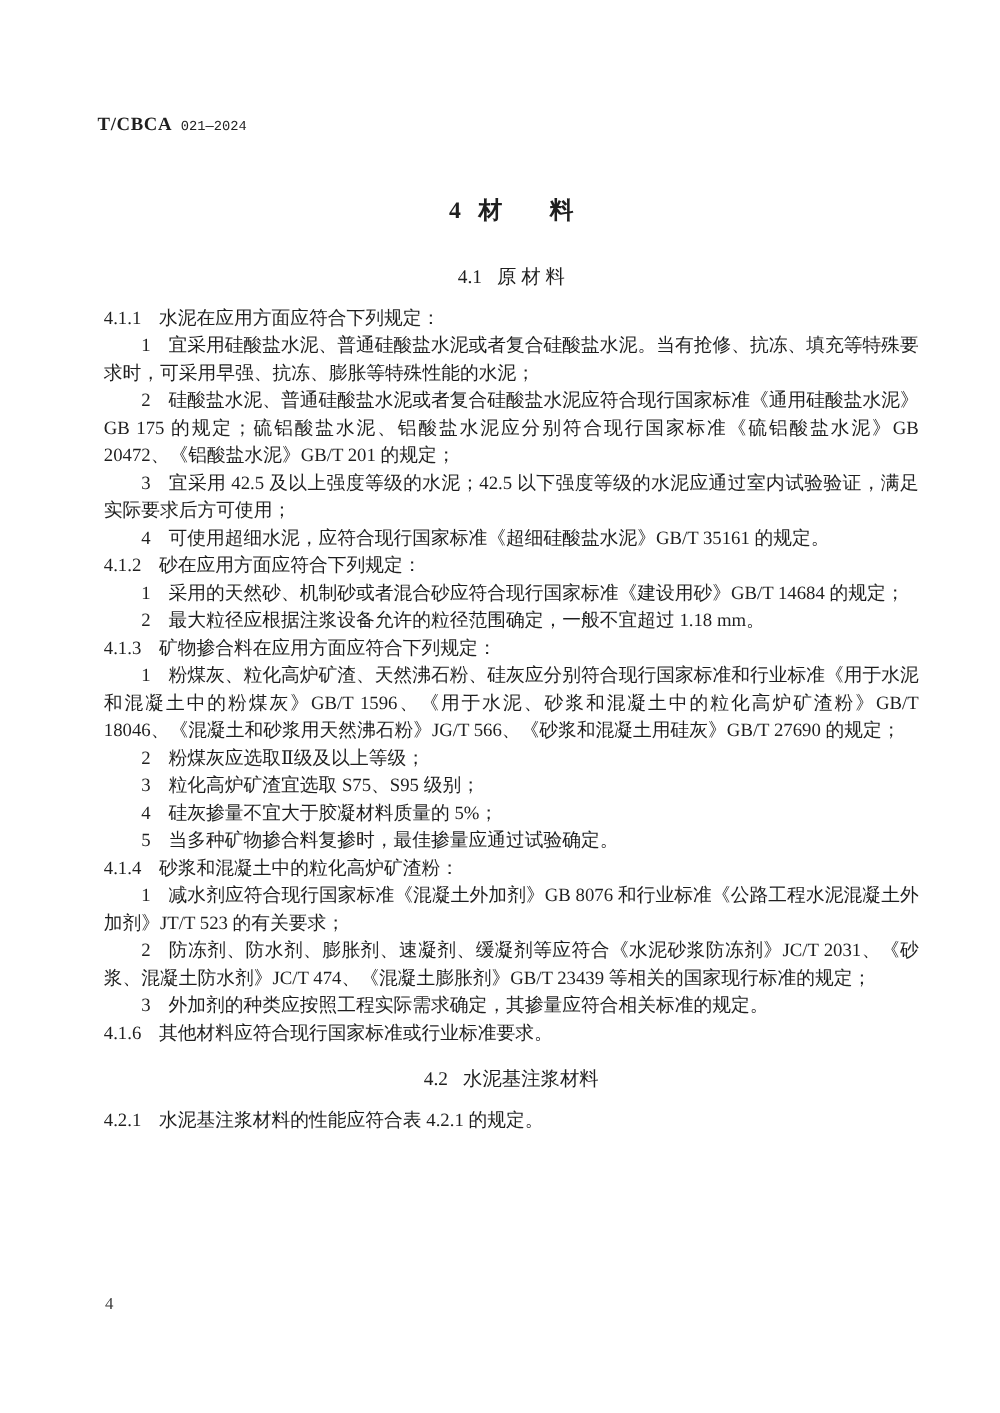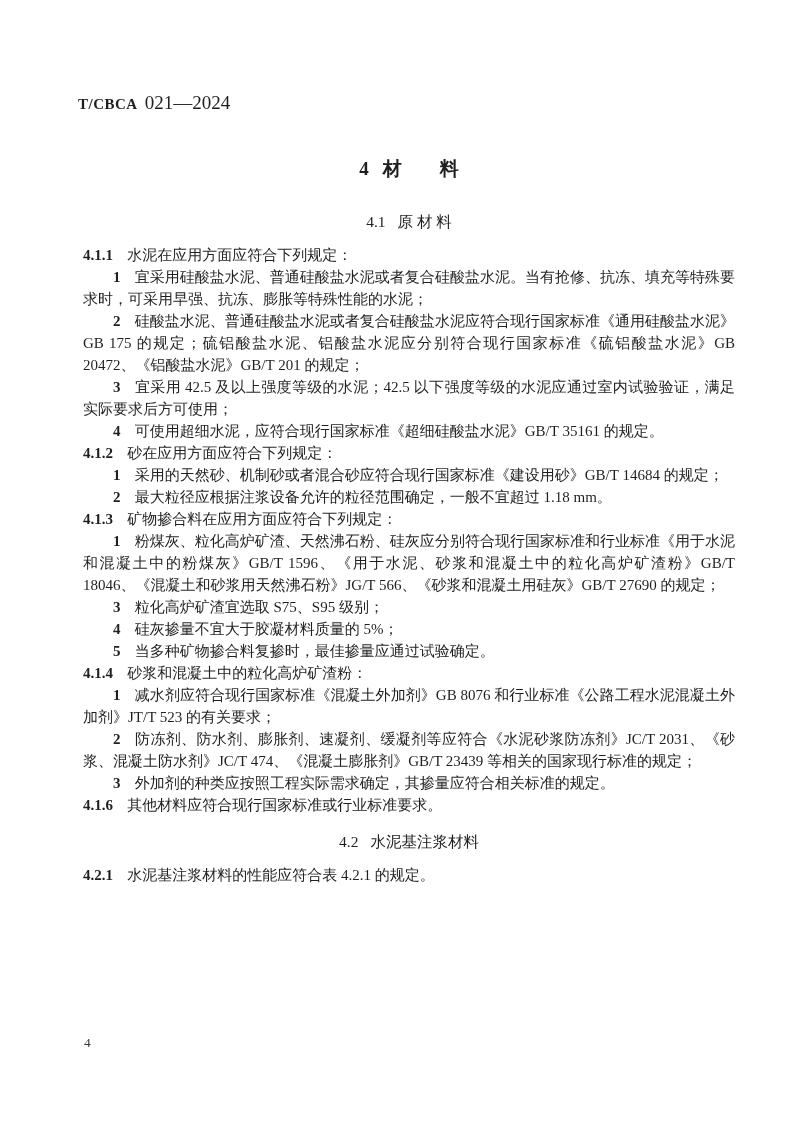--- a/index.html
+++ b/index.html
@@ -12,22 +12,22 @@
     overflow: hidden;
   }
   .page { position: absolute; inset: 0; background: #ffffff; }
 
   .doc-header {
     position: absolute; left: 78px; top: 92px;
     font-size: 15px; white-space: nowrap;
   }
   .doc-header .code-bold { font-weight: bold; letter-spacing: 0.5px; }
   .doc-header .code-num {
-    font-family: Liberation Serif, serif;
-    font-size: 19px; margin-left: 7px;
+    font-family: Liberation Mono, monospace;
+    font-size: 11px; margin-left: 7px;
   }
 
   .main { position: absolute; left: 83px; top: 157px; width: 652px; }
 
   .chapter-title {
     text-align: center; font-size: 19px; font-weight: bold;
     margin: 0 0 30px 0; line-height: 24px;
   }
   .chapter-title .ct-num { margin-right: 14px; }
 
@@ -36,21 +36,21 @@
     margin: 0 0 11px 0; line-height: 22px;
   }
   .section-heading .sh-num { margin-right: 12px; }
   .section-heading.s42 { margin-top: 15px; }
 
   p.doc-p {
     margin: 0; font-size: 15px; line-height: 22px;
     text-align: justify; text-justify: inter-ideograph;
   }
   p.item { text-indent: 2em; }
-  p.doc-p .num { font-weight: bold; padding-right: 0.95em; }
+  p.doc-p .num { font-weight: normal; padding-right: 0.95em; }
 
   .page-num {
     position: absolute; left: 84px; top: 1035px;
     font-size: 13.5px; color: #3a3a3a;
   }
 </style>
 </head>
 <body>
 
 <div class="page">
@@ -70,20 +70,21 @@
     <p class="doc-p item"><span class="num">2</span><span>硅酸盐水泥、普通硅酸盐水泥或者复合硅酸盐水泥应符合现行国家标准《通用硅酸盐水泥》GB 175 的规定；硫铝酸盐水泥、铝酸盐水泥应分别符合现行国家标准《硫铝酸盐水泥》GB 20472、《铝酸盐水泥》GB/T 201 的规定；</span></p>
     <p class="doc-p item"><span class="num">3</span><span>宜采用 42.5 及以上强度等级的水泥；42.5 以下强度等级的水泥应通过室内试验验证，满足实际要求后方可使用；</span></p>
     <p class="doc-p item"><span class="num">4</span><span>可使用超细水泥，应符合现行国家标准《超细硅酸盐水泥》GB/T 35161 的规定。</span></p>
 
     <p class="doc-p clause"><span class="num">4.1.2</span><span>砂在应用方面应符合下列规定：</span></p>
     <p class="doc-p item"><span class="num">1</span><span>采用的天然砂、机制砂或者混合砂应符合现行国家标准《建设用砂》GB/T 14684 的规定；</span></p>
     <p class="doc-p item"><span class="num">2</span><span>最大粒径应根据注浆设备允许的粒径范围确定，一般不宜超过 1.18 mm。</span></p>
 
     <p class="doc-p clause"><span class="num">4.1.3</span><span>矿物掺合料在应用方面应符合下列规定：</span></p>
     <p class="doc-p item"><span class="num">1</span><span>粉煤灰、粒化高炉矿渣、天然沸石粉、硅灰应分别符合现行国家标准和行业标准《用于水泥和混凝土中的粉煤灰》GB/T 1596、《用于水泥、砂浆和混凝土中的粒化高炉矿渣粉》GB/T 18046、《混凝土和砂浆用天然沸石粉》JG/T 566、《砂浆和混凝土用硅灰》GB/T 27690 的规定；</span></p>
+    <p class="doc-p item"><span class="num">2</span><span>粉煤灰应选取Ⅱ级及以上等级；</span></p>
     <p class="doc-p item"><span class="num">3</span><span>粒化高炉矿渣宜选取 S75、S95 级别；</span></p>
     <p class="doc-p item"><span class="num">4</span><span>硅灰掺量不宜大于胶凝材料质量的 5%；</span></p>
     <p class="doc-p item"><span class="num">5</span><span>当多种矿物掺合料复掺时，最佳掺量应通过试验确定。</span></p>
 
     <p class="doc-p clause"><span class="num">4.1.4</span><span>砂浆和混凝土中的粒化高炉矿渣粉：</span></p>
     <p class="doc-p item"><span class="num">1</span><span>减水剂应符合现行国家标准《混凝土外加剂》GB 8076 和行业标准《公路工程水泥混凝土外加剂》JT/T 523 的有关要求；</span></p>
     <p class="doc-p item"><span class="num">2</span><span>防冻剂、防水剂、膨胀剂、速凝剂、缓凝剂等应符合《水泥砂浆防冻剂》JC/T 2031、《砂浆、混凝土防水剂》JC/T 474、《混凝土膨胀剂》GB/T 23439 等相关的国家现行标准的规定；</span></p>
     <p class="doc-p item"><span class="num">3</span><span>外加剂的种类应按照工程实际需求确定，其掺量应符合相关标准的规定。</span></p>
 
     <p class="doc-p clause"><span class="num">4.1.6</span><span>其他材料应符合现行国家标准或行业标准要求。</span></p>

